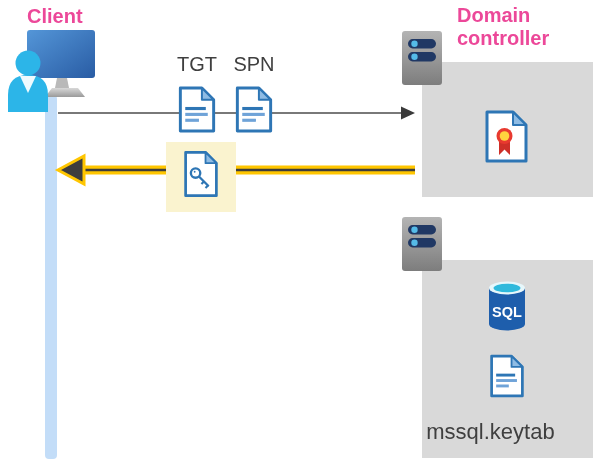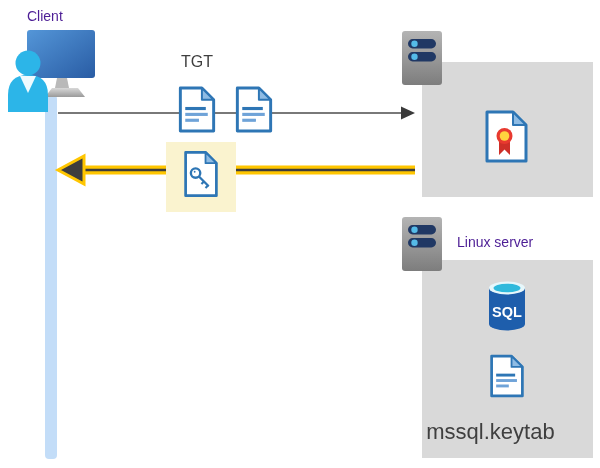--- a/index.html
+++ b/index.html
@@ -2,22 +2,22 @@
 <html><head>
 <meta charset="utf-8">
 <style>
   html,body{margin:0;padding:0;background:#fff;}
   .canvas{
     position:relative;width:600px;height:468px;background:#ffffff;
     font-family:"Liberation Sans", sans-serif;overflow:hidden;
   }
   .abs{position:absolute;}
   .panel{background:#D9D9D9;z-index:1;}
-  .label-bold{font-weight:400;font-size:14px;line-height:23px;color:#4c1d95;z-index:5;}
-  .label-reg{font-weight:400;font-size:16px;color:#3F3F3F;z-index:5;}
+  .label-bold{font-weight:700;font-size:20px;line-height:23px;color:#ec4899;z-index:5;}
+  .label-reg{font-weight:400;font-size:20px;color:#3F3F3F;z-index:5;}
   .lifeline{background:#C3DDF8;border-radius:4px;z-index:1;}
   .highlight{background:#FAF3CF;z-index:3;}
   .icon{z-index:4;text-align:right;}
   svg{display:block;}
   #arrow-layer{position:absolute;left:0;top:0;z-index:2;pointer-events:none;}
   .keytab{font-size:22px;color:#3F3F3F;text-align:center;z-index:5;}
   .tick-label{text-align:center;z-index:5;}
 </style>
 </head>
 <body>
@@ -83,20 +83,21 @@
       <polygon points="415,113 401,106.5 401,119.5" fill="#3A3A3A"></polygon>
     </g>
     <g>
       <line x1="82" y1="170" x2="415" y2="170" stroke="#FFC600" stroke-width="9"></line>
       <line x1="82" y1="170" x2="415" y2="170" stroke="#3D3D3D" stroke-width="2.3"></line>
       <polygon points="58,170 84,156 84,184" fill="#3D3D3D" stroke="#FFC600" stroke-width="3"></polygon>
     </g>
   </svg>
 
   <div class="abs label-reg tick-label" style="left:172px;top:53px;width:50px;">TGT</div>
+  <div class="abs label-reg tick-label" style="left:229px;top:53px;width:50px;">SPN</div>
 
   <div class="abs icon" style="left:176px;top:86px;">
     <svg width="42" height="47">
         <use href="#doc-icon" width="42" height="47"></use>
       </svg>
   </div>
   <div class="abs icon" style="left:233px;top:86px;">
     <svg width="42" height="47">
         <use href="#doc-icon" width="42" height="47"></use>
       </svg>
@@ -115,37 +116,37 @@
         <line x1="29" y1="38.5" x2="26" y2="41.5" stroke-width="2.4"></line>
       </g>
     </svg>
   </div>
 
   <div class="abs icon" style="left:401px;top:30px;">
     <svg width="42" height="56">
         <use href="#server-icon" width="42" height="56"></use>
       </svg>
   </div>
+  <div class="abs label-bold" style="left:457px;top:4px;width:125px;">Domain controller</div>
 
   <div class="abs icon" style="left:484px;top:110px;">
     <svg width="45" height="53" viewBox="0 0 45 53">
       <path d="M3 2 H29 L42 15 V51 H3 Z" fill="#ffffff" stroke="#2E76B5" stroke-width="3" stroke-linejoin="round"></path>
       <path d="M29 2 V15 H42 Z" fill="#8FBCE4" stroke="#2E76B5" stroke-width="2" stroke-linejoin="round"></path>
       <path d="M15 29 L15 45 L20.5 39.5 L26 45 L26 29 Z" fill="#CE2F28"></path>
       <circle cx="20.5" cy="26" r="8" fill="#E8392F"></circle>
       <circle cx="20.5" cy="26" r="4.8" fill="#FFD23E"></circle>
     </svg>
   </div>
 
   <div class="abs icon" style="left:401px;top:216px;">
     <svg width="42" height="56">
         <use href="#server-icon" width="42" height="56"></use>
       </svg>
   </div>
-  <div class="abs label-bold" style="left:457px;top:231px;width:140px;">Linux server</div>
 
   <div class="abs icon" style="left:487px;top:280px;">
     <svg width="40" height="52" viewBox="0 0 40 52">
       <rect x="2" y="8" width="36" height="36" fill="#1E5EAC"></rect>
       <ellipse cx="20" cy="44" rx="18" ry="6.5" fill="#1E5EAC"></ellipse>
       <ellipse cx="20" cy="8" rx="18" ry="6.5" fill="#E6F7FB"></ellipse>
       <ellipse cx="20" cy="8" rx="13.5" ry="4.3" fill="#2FB9DC"></ellipse>
       <text x="20" y="37" text-anchor="middle" font-family="Liberation Sans, sans-serif" font-size="14.5" font-weight="700" fill="#ffffff">SQL</text>
     </svg>
   </div>

